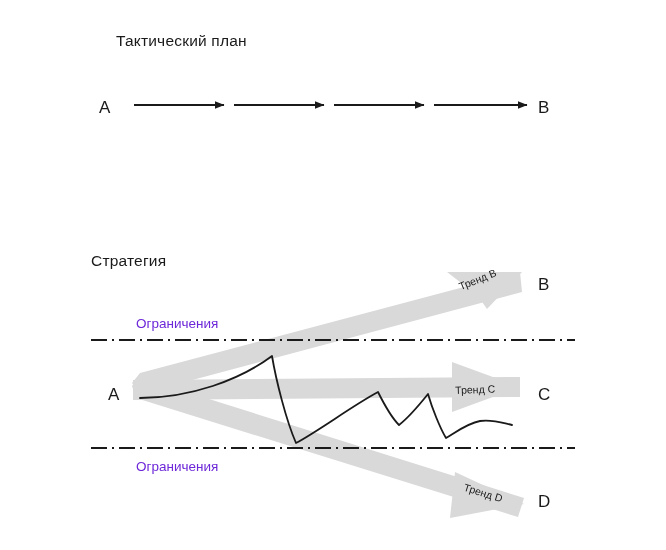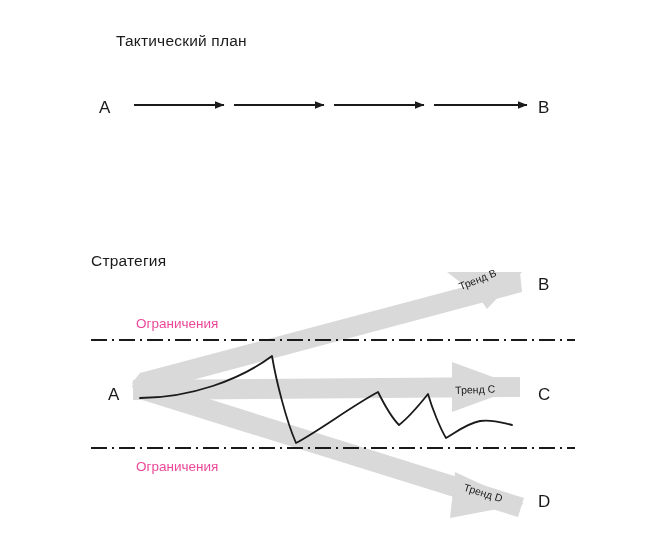--- a/index.html
+++ b/index.html
@@ -30,21 +30,21 @@
     font-size: 15.5px;
     color: #1a1a1a;
     letter-spacing: 0.2px;
   }
   .node-label {
     font-size: 17px;
     color: #1a1a1a;
   }
   .constraint-label {
     font-size: 13.5px;
-    color: #ec4899;
+    color: #6d28d9;
   }
   .trend-label {
     font-size: 10.5px;
     color: #1a1a1a;
   }
   #tactical-title { left: 91px; top: 32px; margin-left: 25px; }
   #strategy-title { left: 91px; top: 252px; }
 
   #tactical-node-a { left: 99px; top: 98px; }
   #tactical-node-b { left: 538px; top: 98px; }

